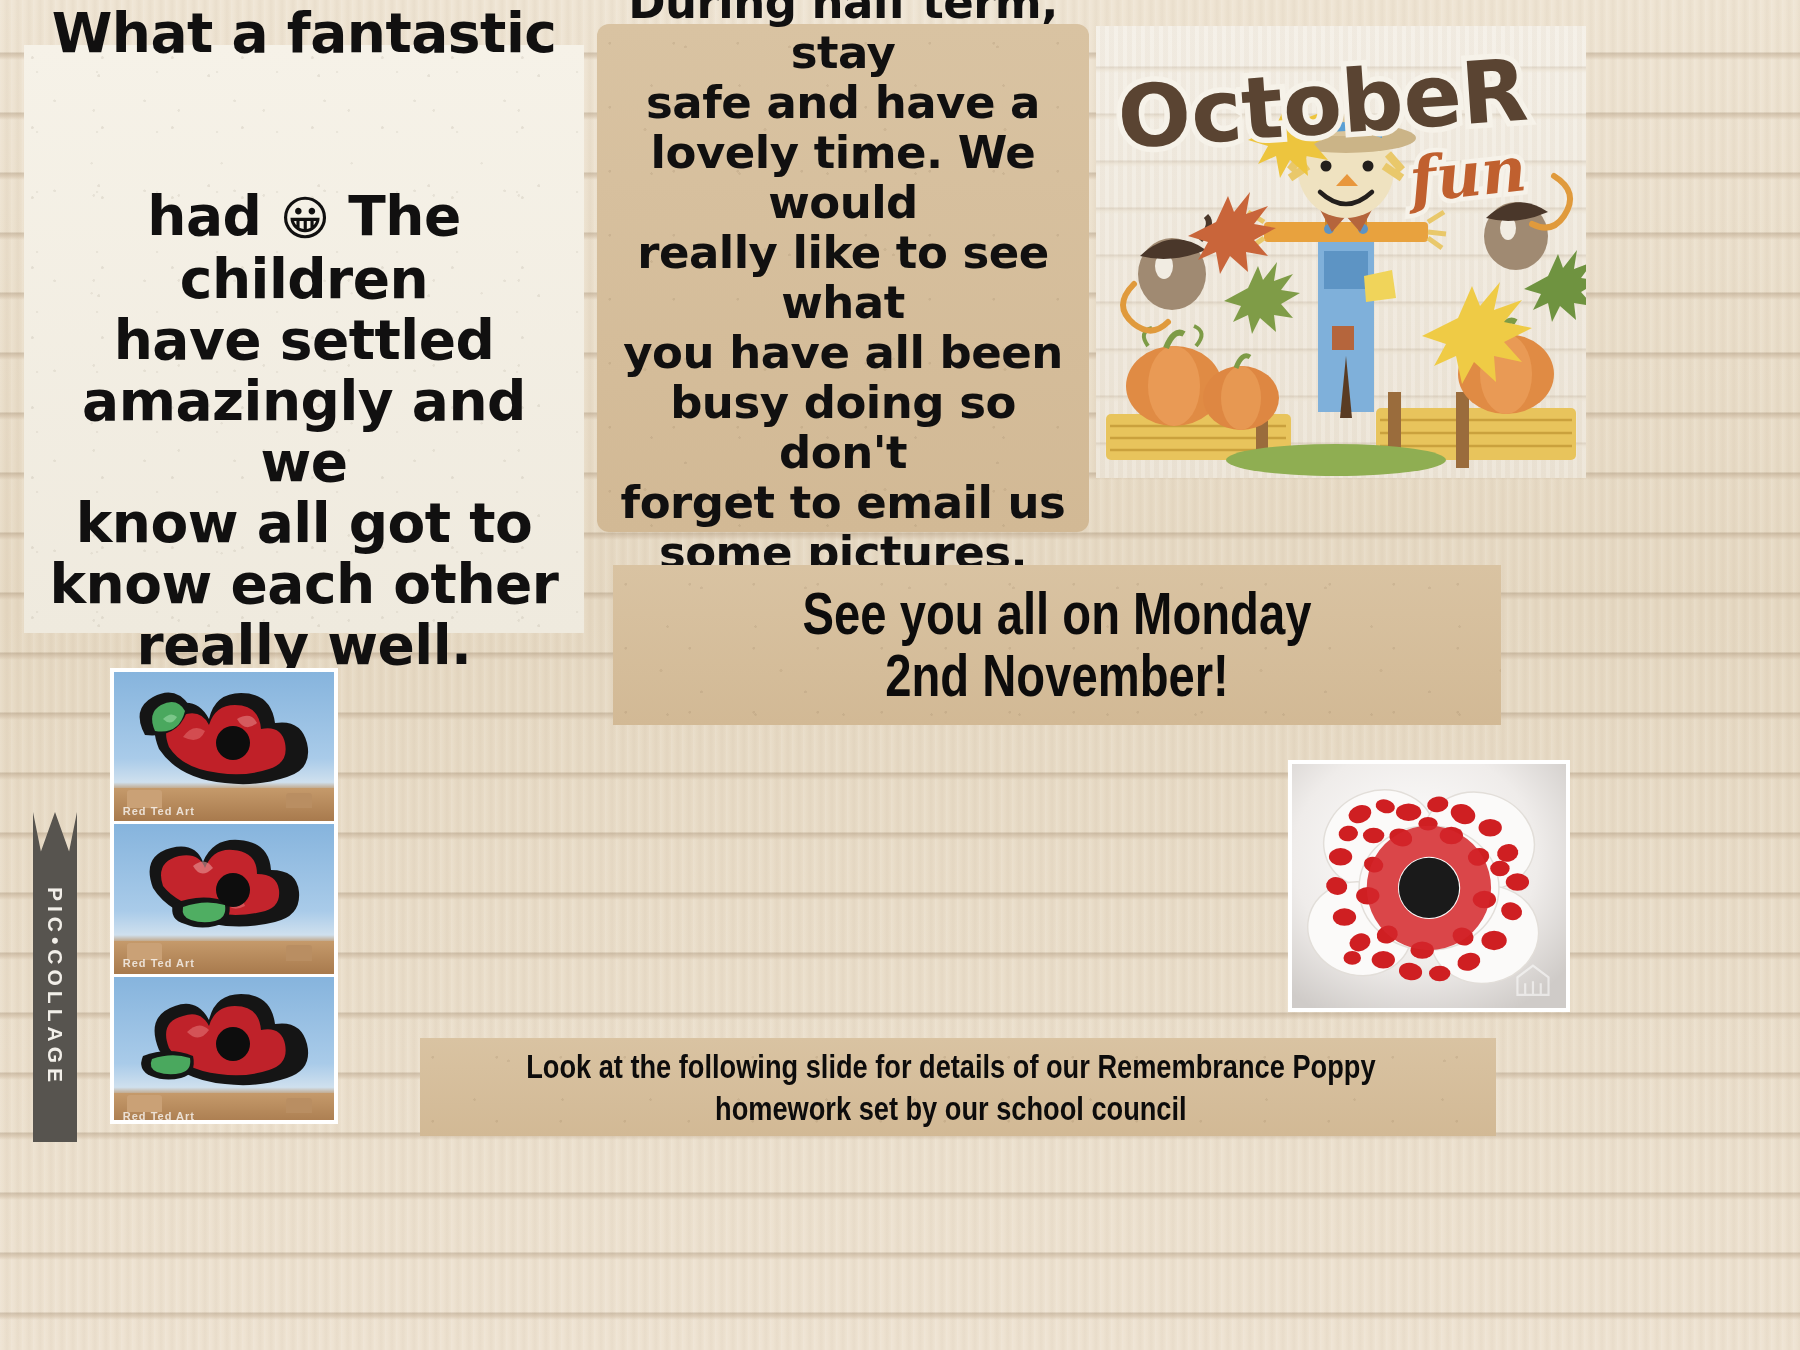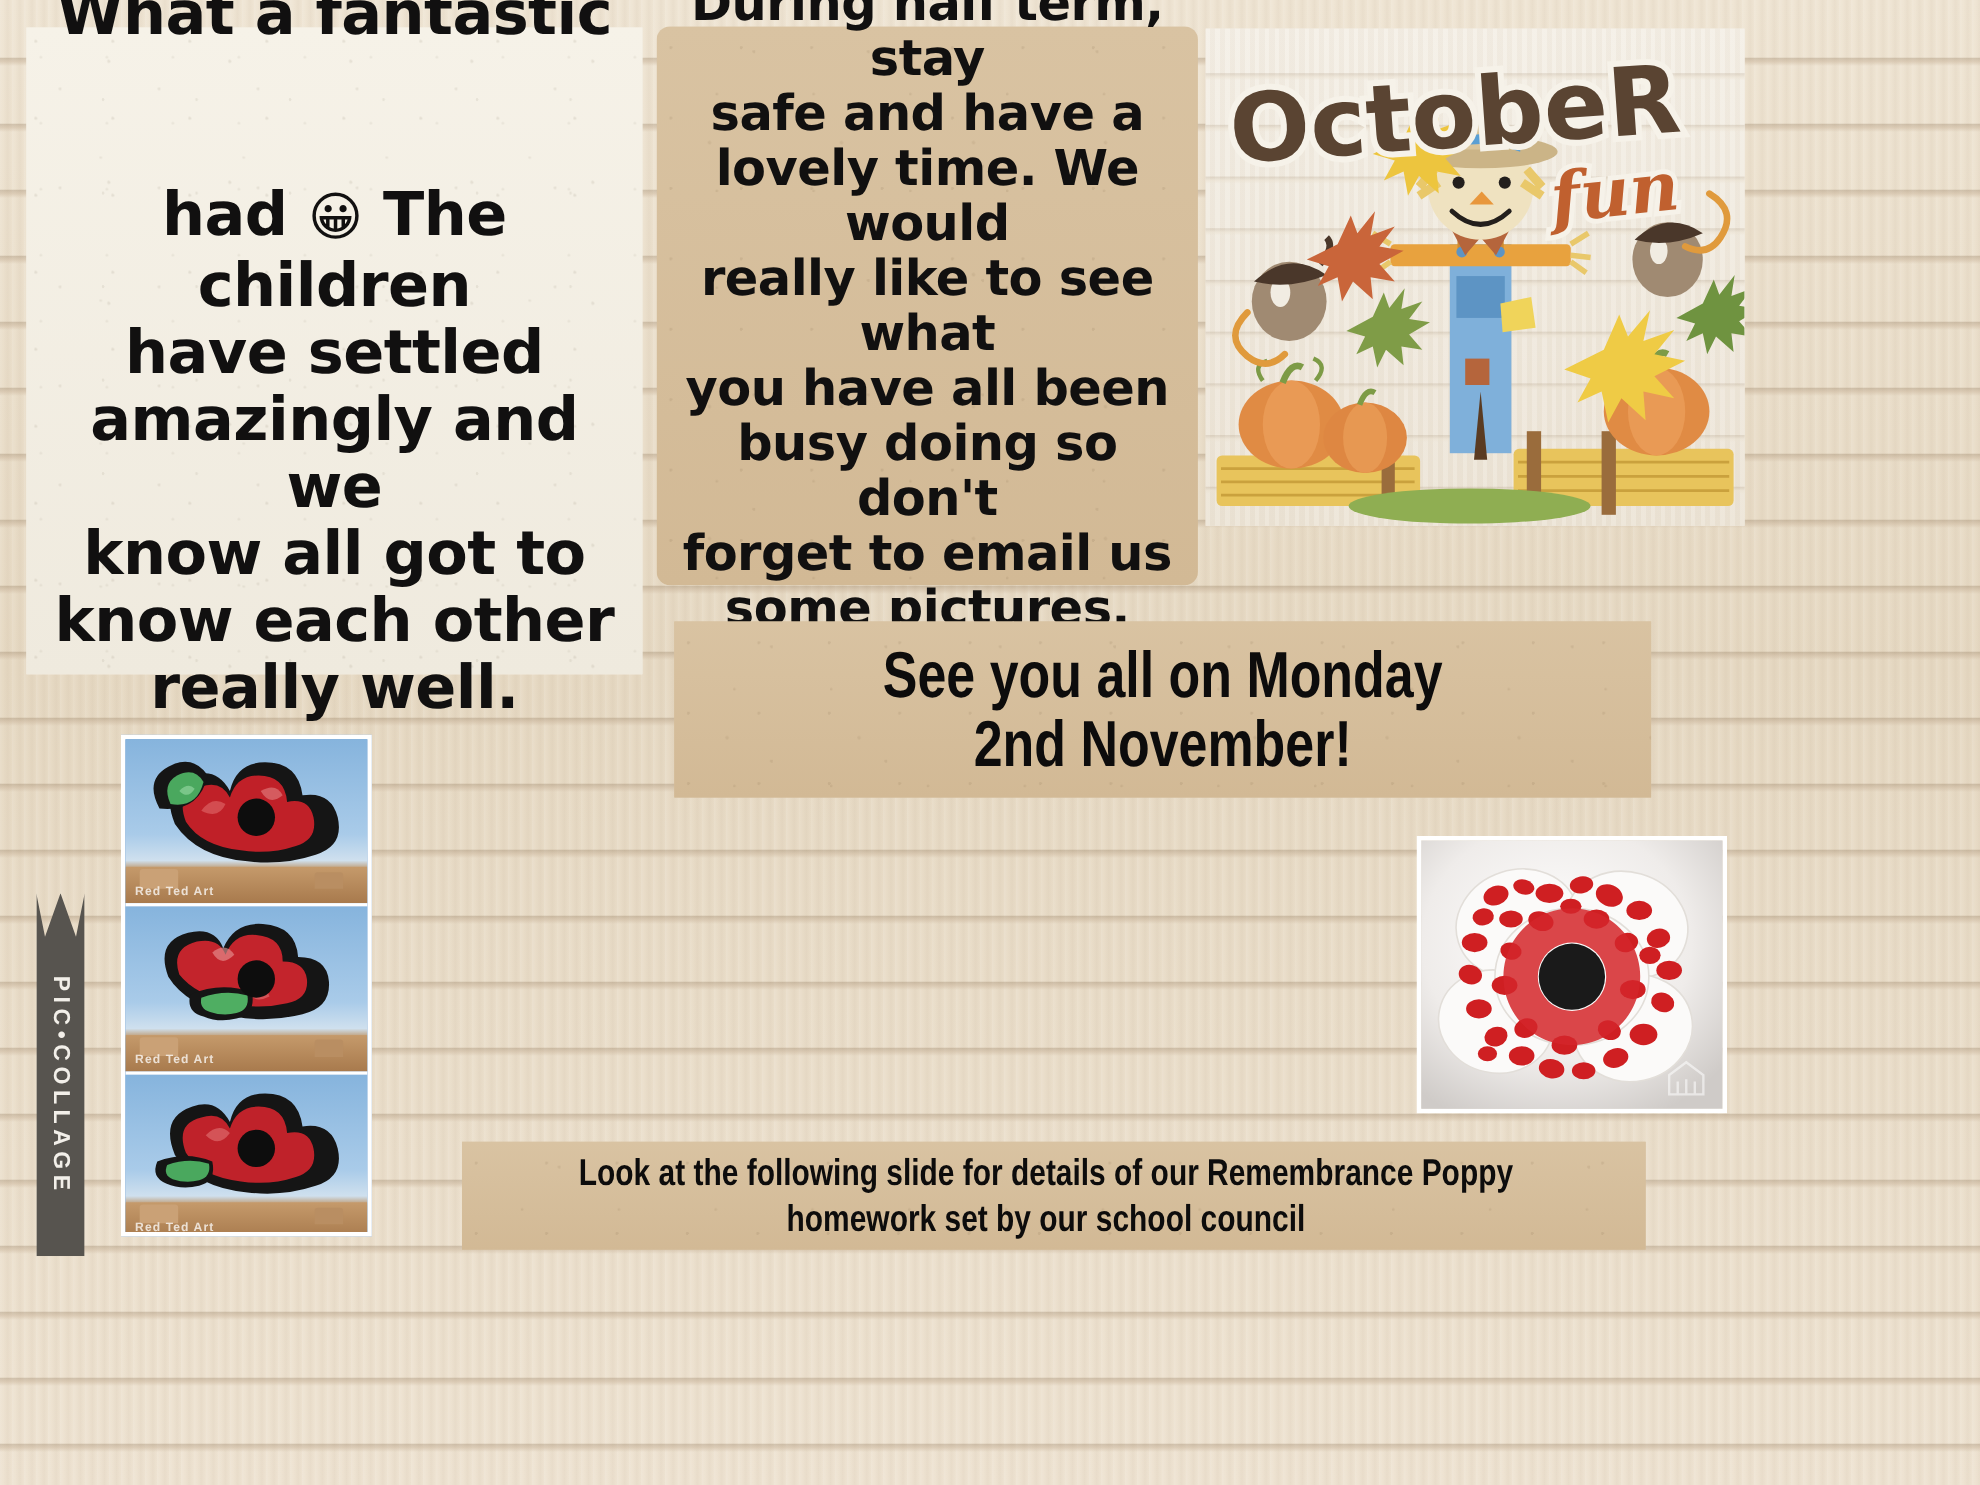--- a/index.html
+++ b/index.html
@@ -65,21 +65,21 @@
     font-family:"Liberation Sans Narrow","Liberation Sans", sans-serif;
     font-weight:bold;
     color:#0d0c0c;
     text-align:center;
     transform:scaleX(.80);
     transform-origin:center center;
     white-space:pre-line;
   }
 
   
-  #block-intro{left:24px;top:25px;width:560px;height:588px;
+  #block-intro{left:24px;top:45px;width:560px;height:588px;
     display:flex;align-items:center;justify-content:flex-start;}
   #block-intro .body-text{font-size:55px;line-height:61px;padding:0 14px;}
   .emoji{font-size:48px;}
 
   
   #block-halfterm{left:597px;top:24px;width:492px;height:508px;
     display:flex;align-items:center;justify-content:center;border-radius:12px;}
   #block-halfterm .body-text{font-size:45px;line-height:50px;padding:0 12px;}
 
   

